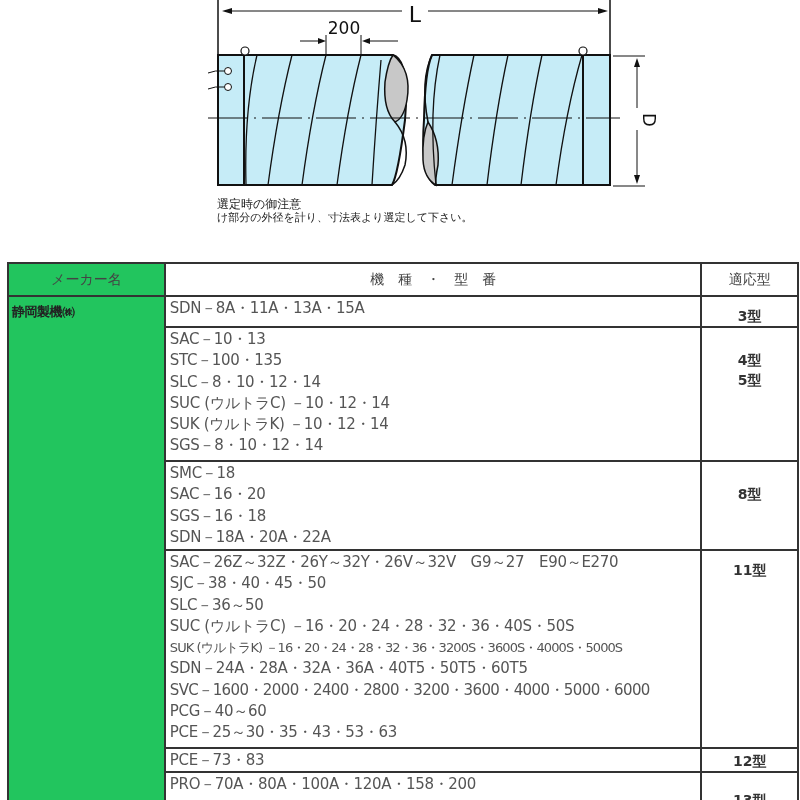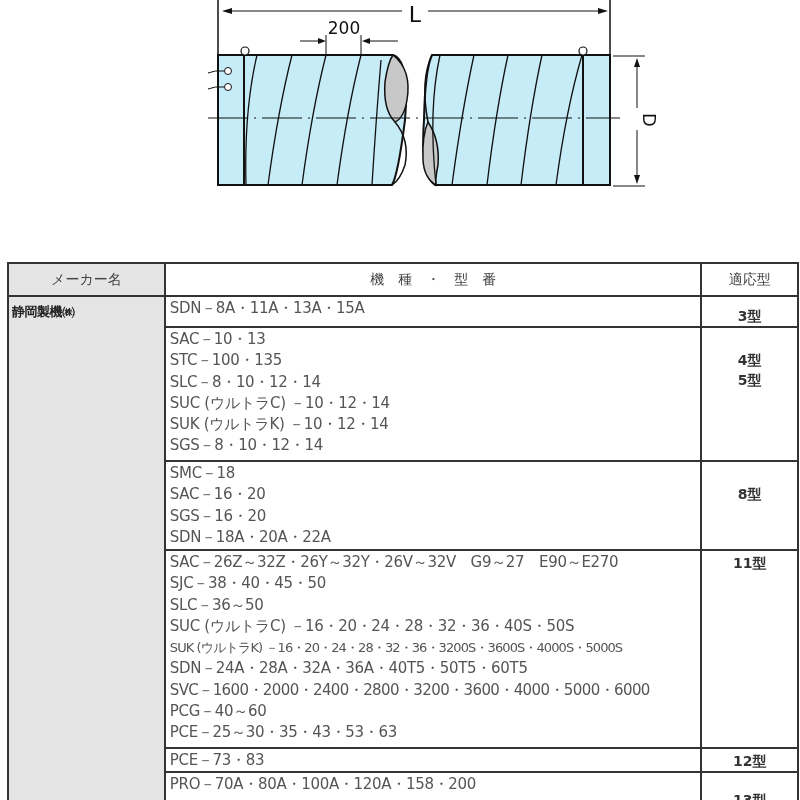--- a/index.html
+++ b/index.html
@@ -4,21 +4,21 @@
   <style>
     html, body { margin:0; padding:0; background:#ffffff; }
     body { width:800px; height:800px; position:relative; overflow:hidden;
            font-family:"DejaVu Sans", sans-serif; color:#3a3a3a; }
     .diagram { position:absolute; left:0; top:0; width:800px; height:190px; }
     .note { position:absolute; left:217px; top:197px; font-size:11px; line-height:14px; color:#222; }
     .note .title { font-size:12px; }
     .tbl { position:absolute; left:7px; top:262px; width:792px; height:540px; border-collapse:collapse; table-layout:fixed; }
     .tbl td, .tbl th { border:2px solid #333; padding:0; vertical-align:top; }
     .tbl th { height:31px; font-weight:normal; font-size:14px; color:#444; vertical-align:middle; text-align:center; }
-    .maker-col { width:154px; background:#e5e5e5; }
+    .maker-col { width:154px; background:#22c55e; }
     .model-col { width:532px; }
     .type-col { width:94px;margin-top:36px; }
     .maker-name { font-size:13px; font-weight:bold; color:#222; padding:6px 0 0 3px; display:block; letter-spacing:-0.5px; }
     .models { font-size:15px; line-height:21.3px; color:#555; padding:1px 12px 0 4px; font-family:"DejaVu Sans", sans-serif; letter-spacing:-0.3px; white-space:nowrap; }
     .type { text-align:center; font-size:14px; font-weight:bold; color:#333; padding-top:6px; line-height:20px; }
     .line { display:block; }
   </style>
 </head>
 <body>
 
@@ -71,20 +71,22 @@
   <line x1="613" y1="56" x2="645" y2="56" stroke="#111" stroke-width="1"></line>
   <line x1="613" y1="186" x2="645" y2="186" stroke="#111" stroke-width="1"></line>
   <line x1="637" y1="62" x2="637" y2="108" stroke="#111" stroke-width="1"></line>
   <line x1="637" y1="130" x2="637" y2="180" stroke="#111" stroke-width="1"></line>
   <polygon points="637,58 634,67 640,67" fill="#111"></polygon>
   <polygon points="637,184 634,175 640,175" fill="#111"></polygon>
   <text x="0" y="0" font-size="18" text-anchor="middle" font-family="DejaVu Sans, sans-serif" fill="#111" transform="translate(643,120) rotate(90)">D</text>
 </svg>
 
 <div class="note">
+  <span class="line title">選定時の御注意</span>
+  <span class="line">け部分の外径を計り、寸法表より選定して下さい。</span>
 </div>
 
 <table class="tbl">
   <tbody>
       <tr>
     <th class="maker-col">メーカー名</th>
     <th class="model-col">機　種　・　型　番</th>
     <th class="type-col">適応型</th>
   </tr>
   <tr style="height:18px">
@@ -118,21 +120,21 @@
       <span class="line">4型</span>
       <span class="line">5型</span>
     </div>
         </td>
   </tr>
   <tr style="height:89px">
     <td>
           <div class="models">
       <span class="line">SMC－18</span>
       <span class="line">SAC－16・20</span>
-      <span class="line">SGS－16・20</span>
+      <span class="line">SGS－16・18</span>
       <span class="line">SDN－18A・20A・22A</span>
     </div>
         </td>
     <td>
           <div class="type" style="padding-top:22px">
       <span class="line">8型</span>
     </div>
         </td>
   </tr>
   <tr style="height:198px">
@@ -143,21 +145,21 @@
       <span class="line">SLC－36～50</span>
       <span class="line">SUC (ウルトラC) －16・20・24・28・32・36・40S・50S</span>
       <span class="line small" style="font-size:13px;letter-spacing:-0.9px">SUK (ウルトラK) －16・20・24・28・32・36・3200S・3600S・4000S・5000S</span>
       <span class="line">SDN－24A・28A・32A・36A・40T5・50T5・60T5</span>
       <span class="line" style="letter-spacing:-0.6px">SVC－1600・2000・2400・2800・3200・3600・4000・5000・6000</span>
       <span class="line">PCG－40～60</span>
       <span class="line">PCE－25～30・35・43・53・63</span>
     </div>
         </td>
     <td>
-          <div class="type" style="padding-top:2px">
+          <div class="type" style="padding-top:9px">
       <span class="line">11型</span>
     </div>
         </td>
   </tr>
   <tr style="height:14px">
     <td>
           <div class="models">
       <span class="line">PCE－73・83</span>
     </div>
         </td>

